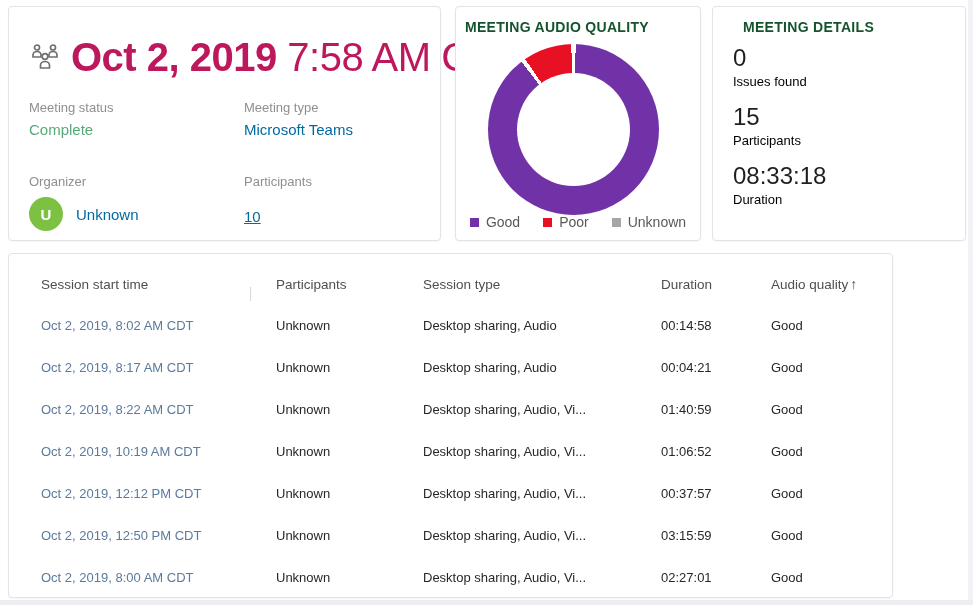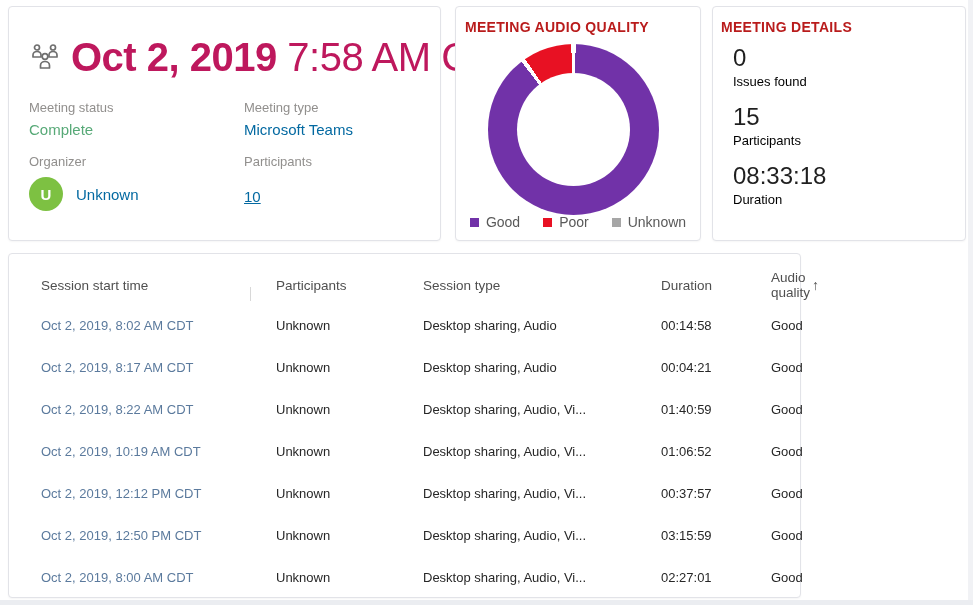--- a/index.html
+++ b/index.html
@@ -6,49 +6,49 @@
   .page{position:relative;width:973px;height:605px;background:#ffffff;overflow:hidden;
         font-family:"Liberation Sans",sans-serif;-webkit-font-smoothing:antialiased;}
   .card{position:absolute;background:#fff;border:1px solid #e2e3e8;border-radius:4px;
         box-shadow:0 1px 2px rgba(0,0,0,0.04);box-sizing:border-box;}
 
   
   .card-meeting{left:8px;top:6px;width:433px;height:235px;}
   .m-title-row{display:flex;align-items:center;gap:10px;margin:28px 0 0 20px;}
   .m-title{font-size:40px;color:#be185d;font-weight:400;white-space:nowrap;letter-spacing:-0.5px;}
   .m-title b{font-weight:700;}
-  .m-fields{display:grid;grid-template-columns:215px 1fr;margin:20px 0 0 20px;row-gap:16px;}
+  .m-fields{display:grid;grid-template-columns:215px 1fr;margin:20px 0 0 20px;row-gap:36px;}
   .f-label{font-size:13px;color:#918f8d;margin-bottom:6px;}
   .f-value{font-size:15px;color:#0369a1;}
   .green{color:#57a977;}
   .org-row{display:flex;align-items:center;gap:13px;margin-top:8px;}
   .avatar{width:34px;height:34px;border-radius:50%;background:#7dc142;color:#fff;
           font-size:15px;font-weight:700;display:flex;align-items:center;justify-content:center;}
   .pv{margin-top:19px;text-decoration:underline;}
 
   
   .card-audio{left:455px;top:6px;width:246px;height:235px;}
-  .card-title{position:absolute;font-size:14px;font-weight:600;color:#b91c1c;letter-spacing:0.3px;}
+  .card-title{position:absolute;font-size:14px;font-weight:600;color:#14532d;letter-spacing:0.3px;}
   .card-audio .card-title{left:9px;top:12px;}
   .donut{position:absolute;left:32px;top:37px;width:171px;height:171px;border-radius:50%;}
   .donut-hole{position:absolute;left:29px;top:29px;width:113px;height:113px;border-radius:50%;background:#fff;}
   .legend{position:absolute;left:0;bottom:10px;width:100%;display:flex;justify-content:center;gap:23px;}
   .legend-item{display:flex;align-items:center;font-size:14px;color:#595959;}
   .swatch{width:9px;height:9px;margin-right:7px;display:inline-block;}
 
   
   .card-details{left:712px;top:6px;width:254px;height:235px;}
-  .card-details .card-title{left:8px;top:12px;}
+  .card-details .card-title{left:30px;top:12px;}
   .stats{position:absolute;left:20px;top:36px;}
   .stat{margin-bottom:13px;}
   .stat-value{font-size:24px;color:#1f1f1f;line-height:30px;}
   .stat-label{font-size:13px;color:#000000;margin-top:1px;}
 
   
-  .card-table{left:8px;top:253px;width:793px;height:345px;}
+  .card-table{left:8px;top:253px;width:885px;height:345px;}
   .thead,.trow{display:grid;grid-template-columns:235px 147px 238px 110px auto;padding-left:32px;align-items:center;}
   .thead{padding-top:16px;height:28px;font-size:13.5px;color:#4f4f4f;}
   .th{display:flex;align-items:center;}
   .sort-arrow{font-size:14px;margin-left:2px;color:#4f4f4f;}
   .tbody{margin-top:6px;}
   .trow{height:42px;font-size:13px;color:#272727;}
   .tcell.link{color:#5b7a9d;cursor:pointer;}
   .col-tick{position:absolute;left:241px;top:33px;width:1px;height:14px;background:#d8d8d8;}
 
   

